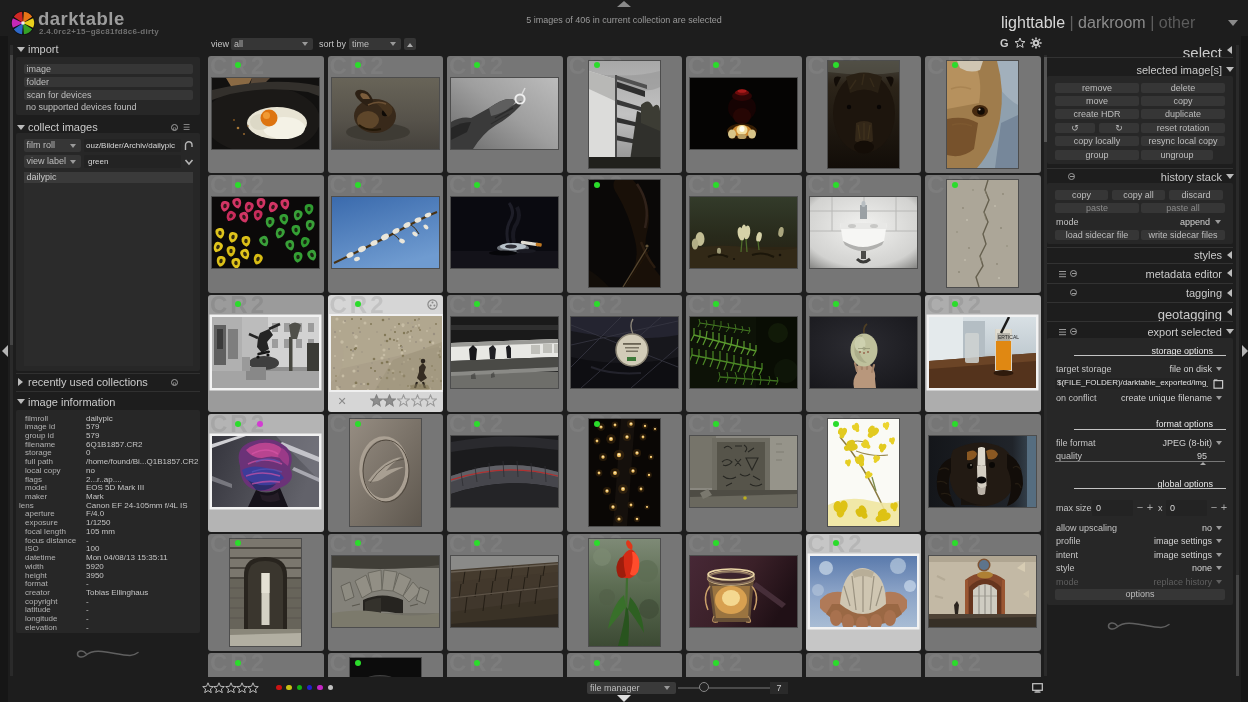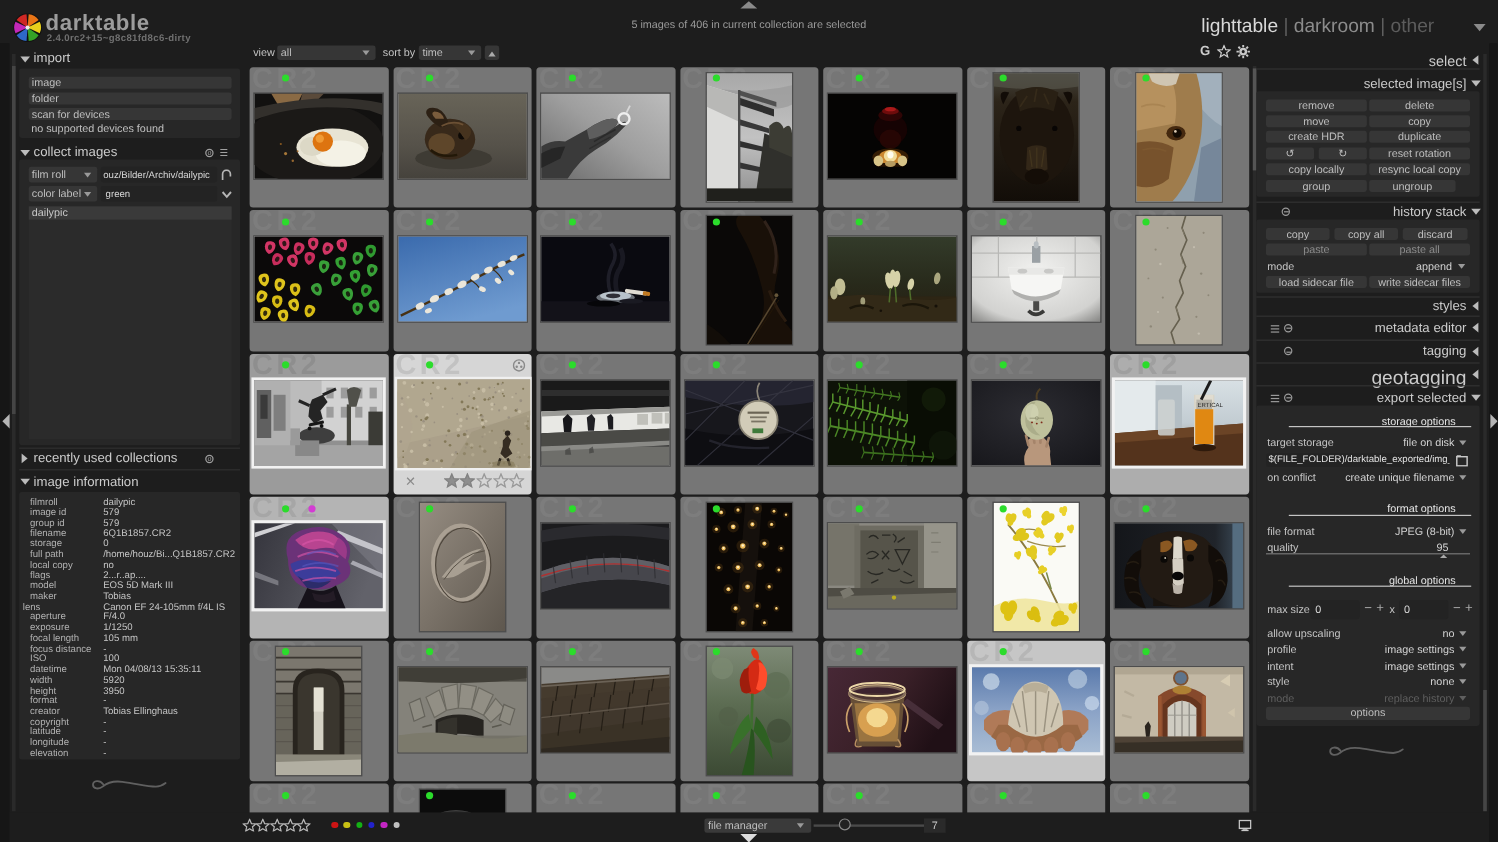--- a/index.html
+++ b/index.html
@@ -91,21 +91,21 @@
 <div class="hdr" style="left:28px;top:121px">collect images</div>
 <div class="abs" style="left:171px;top:123.5px;width:7px;height:7px;border:1px solid #a0a0a0;border-radius:50%;font-size:6px;color:#a0a0a0;text-align:center;line-height:6px">o</div>
 <div class="abs" style="left:183px;top:123px;font-size:8px;color:#a0a0a0">☰</div>
 <div class="box" style="left:16px;top:133px;width:184px;height:238px"></div>
 <div class="btn l" style="left:23.5px;top:139px;width:57px;height:13px;line-height:13px">film roll</div>
 <div class="ca" style="left:70px;top:144px"></div>
 <div class="ent" style="left:84px;top:139px;width:97px;height:13px;line-height:13px;padding-left:2px">ouz/Bilder/Archiv/dailypic</div>
 <svg class="abs" style="left:184px;top:141px" width="10" height="10" viewBox="0 0 10 10">
     <path d="M1.5 9 L1.5 4 A3.2 3.2 0 0 1 8 4 L8 6" fill="none" stroke="#b5b5b5" stroke-width="1.4"></path>
   </svg>
-<div class="btn l" style="left:23.5px;top:155px;width:57px;height:13px;line-height:13px">color label</div>
+<div class="btn l" style="left:23.5px;top:155px;width:57px;height:13px;line-height:13px">view label</div>
 <div class="ca" style="left:70px;top:160px"></div>
 <div class="ent" style="left:84px;top:155px;width:97px;height:13px;line-height:13px;padding-left:4px">green</div>
 <svg class="abs" style="left:184px;top:157px" width="10" height="10" viewBox="0 0 10 10">
     <path d="M1.5 3 L5 7 L8.5 3" fill="none" stroke="#b5b5b5" stroke-width="1.6"></path>
   </svg>
 <div class="abs" style="left:23.5px;top:171.5px;width:169px;height:194px;background:#2b2b2b"></div>
 <div class="abs" style="left:23.5px;top:171.5px;width:169px;height:11px;background:#3a3a3a;font-size:9px;color:#c8c8c8;line-height:11px;padding-left:3px">dailypic</div>
 <div class="sep" style="left:16px;top:373px;width:184px;background:#303030"></div>
 <div class="cr" style="left:18px;top:378px;border-top-width:4px;border-bottom-width:4px;border-left-width:5px;border-left-color:#bbbbbb"></div>
 <div class="hdr" style="left:28px;top:376px">recently used collections</div>
@@ -118,29 +118,29 @@
 <div class="v" style="left:86px;top:413.5px">dailypic</div>
 <div class="k" style="left:25px;top:422.2px">image id</div>
 <div class="v" style="left:86px;top:422.2px">579</div>
 <div class="k" style="left:25px;top:430.9px">group id</div>
 <div class="v" style="left:86px;top:430.9px">579</div>
 <div class="k" style="left:25px;top:439.7px">filename</div>
 <div class="v" style="left:86px;top:439.7px">6Q1B1857.CR2</div>
 <div class="k" style="left:25px;top:448.4px">storage</div>
 <div class="v" style="left:86px;top:448.4px">0</div>
 <div class="k" style="left:25px;top:457.1px">full path</div>
-<div class="v" style="left:86px;top:457.1px">/home/houz/Bi...Q1B1857.CR2</div>
+<div class="v" style="left:86px;top:457.1px">/home/found/Bi...Q1B1857.CR2</div>
 <div class="k" style="left:25px;top:465.8px">local copy</div>
 <div class="v" style="left:86px;top:465.8px">no</div>
 <div class="k" style="left:25px;top:474.5px">flags</div>
 <div class="v" style="left:86px;top:474.5px">2...r..ap....</div>
 <div class="k" style="left:25px;top:483.3px">model</div>
 <div class="v" style="left:86px;top:483.3px">EOS 5D Mark III</div>
 <div class="k" style="left:25px;top:492.0px">maker</div>
-<div class="v" style="left:86px;top:492.0px">Tobias</div>
+<div class="v" style="left:86px;top:492.0px">Mark</div>
 <div class="k" style="left:19px;top:500.7px">lens</div>
 <div class="v" style="left:86px;top:500.7px">Canon EF 24-105mm f/4L IS</div>
 <div class="k" style="left:25px;top:509.4px">aperture</div>
 <div class="v" style="left:86px;top:509.4px">F/4.0</div>
 <div class="k" style="left:25px;top:518.1px">exposure</div>
 <div class="v" style="left:86px;top:518.1px">1/1250</div>
 <div class="k" style="left:25px;top:526.9px">focal length</div>
 <div class="v" style="left:86px;top:526.9px">105 mm</div>
 <div class="k" style="left:25px;top:535.6px">focus distance</div>
 <div class="v" style="left:86px;top:535.6px">-</div>
@@ -1535,21 +1535,21 @@
     <div class="dot"></div>
   </div>
 <div class="cell" style="left:805.5px;top:653px;background:#767676">
     <span class="wm" style="color:#7d7d7d">CR2</span>
     <div class="dot"></div>
   </div>
 <div class="cell" style="left:925px;top:653px;background:#767676">
     <span class="wm" style="color:#7d7d7d">CR2</span>
     <div class="dot"></div>
   </div>
-<div class="uh" style="left:1047px;top:44px;width:175px;font-size:12px;color:#cbcbcb">select</div>
+<div class="uh" style="left:1047px;top:44px;width:175px;font-size:15px;color:#cbcbcb">select</div>
 <div class="cl" style="left:1226.5px;top:45.5px;border-top-width:4px;border-bottom-width:4px;border-right-width:5px;border-right-color:#bbbbbb"></div>
 <div class="sep" style="left:1047px;top:57px;width:186px;background:#323232"></div>
 <div class="uh" style="left:1047px;top:63.5px;width:175px;font-size:11px;color:#cbcbcb">selected image[s]</div>
 <div class="tri" style="left:1226px;top:66.5px;border-left:4px solid transparent;border-right:4px solid transparent;border-top:5px solid #bbbbbb"></div>
 <div class="box" style="left:1047px;top:76px;width:186px;height:88px"></div>
 <div class="btn c" style="left:1055px;top:82.5px;width:84px">remove</div>
 <div class="btn c" style="left:1141px;top:82.5px;width:84px">delete</div>
 <div class="btn c" style="left:1055px;top:95.9px;width:84px">move</div>
 <div class="btn c" style="left:1141px;top:95.9px;width:84px">copy</div>
 <div class="btn c" style="left:1055px;top:109.3px;width:84px">create HDR</div>
@@ -1585,21 +1585,21 @@
 <div class="abs" style="left:1070px;top:269.5px;width:7px;height:7px;border:1px solid #9a9a9a;border-radius:50%"></div>
 <div class="abs" style="left:1072px;top:273.0px;width:4px;height:1px;background:#9a9a9a"></div>
 <div class="uh" style="left:1047px;top:267.5px;width:175px;font-size:11px;color:#cbcbcb">metadata editor</div>
 <div class="cl" style="left:1226.5px;top:269.0px;border-top-width:4px;border-bottom-width:4px;border-right-width:5px;border-right-color:#bbbbbb"></div>
 <div class="sep" style="left:1047px;top:282.5px;width:186px;background:#323232"></div>
 <div class="abs" style="left:1070px;top:289px;width:7px;height:7px;border:1px solid #9a9a9a;border-radius:50%"></div>
 <div class="abs" style="left:1072px;top:292.5px;width:4px;height:1px;background:#9a9a9a"></div>
 <div class="uh" style="left:1047px;top:287px;width:175px;font-size:11px;color:#cbcbcb">tagging</div>
 <div class="cl" style="left:1226.5px;top:288.5px;border-top-width:4px;border-bottom-width:4px;border-right-width:5px;border-right-color:#bbbbbb"></div>
 <div class="sep" style="left:1047px;top:302px;width:186px;background:#323232"></div>
-<div class="uh" style="left:1047px;top:306.5px;width:175px;font-size:16px;color:#cbcbcb">geotagging</div>
+<div class="uh" style="left:1047px;top:306.5px;width:175px;font-size:13px;color:#cbcbcb">geotagging</div>
 <div class="cl" style="left:1226.5px;top:308.0px;border-top-width:4px;border-bottom-width:4px;border-right-width:5px;border-right-color:#bbbbbb"></div>
 <div class="sep" style="left:1047px;top:321px;width:186px;background:#323232"></div>
 <div class="abs" style="left:1059px;top:328.5px;width:7px;height:1.4px;background:#9a9a9a;box-shadow:0 2.6px #9a9a9a,0 5.2px #9a9a9a"></div>
 <div class="abs" style="left:1070px;top:327.5px;width:7px;height:7px;border:1px solid #9a9a9a;border-radius:50%"></div>
 <div class="abs" style="left:1072px;top:331.0px;width:4px;height:1px;background:#9a9a9a"></div>
 <div class="uh" style="left:1047px;top:325.5px;width:175px;font-size:11px;color:#cbcbcb">export selected</div>
 <div class="tri" style="left:1226px;top:328.5px;border-left:4px solid transparent;border-right:4px solid transparent;border-top:5px solid #bbbbbb"></div>
 <div class="box" style="left:1047px;top:338px;width:186px;height:267px"></div>
 <div class="uh" style="left:1047px;top:345.5px;width:166px;font-size:9px;color:#e6e6e6">storage options</div>
 <div class="sep" style="left:1074px;top:355px;width:152px;background:#c4c4c4"></div>

